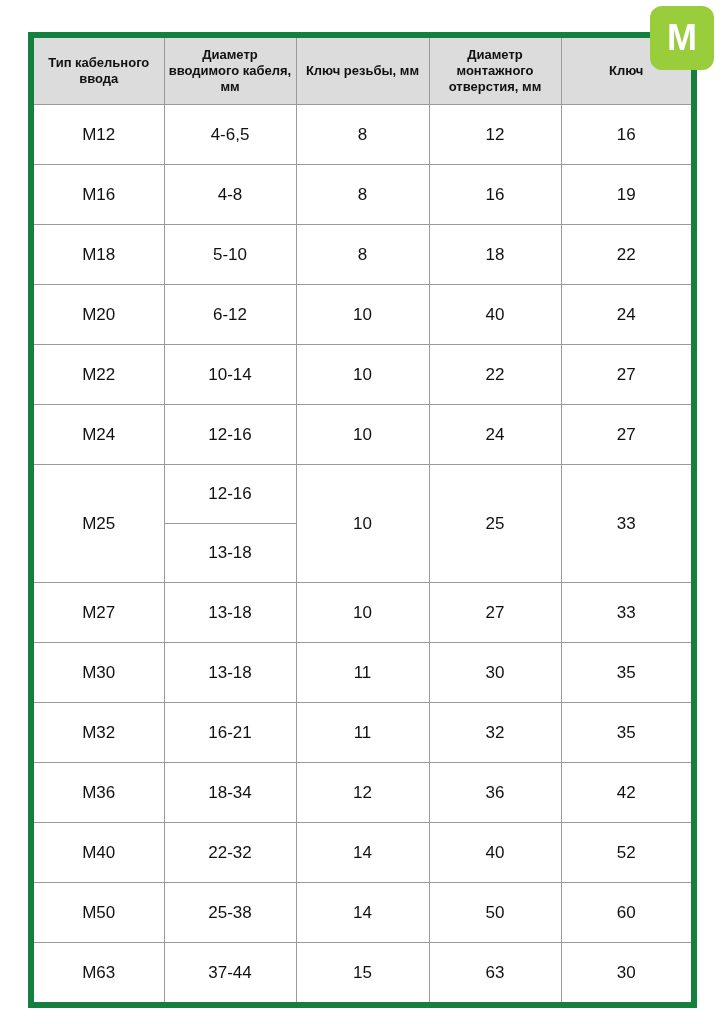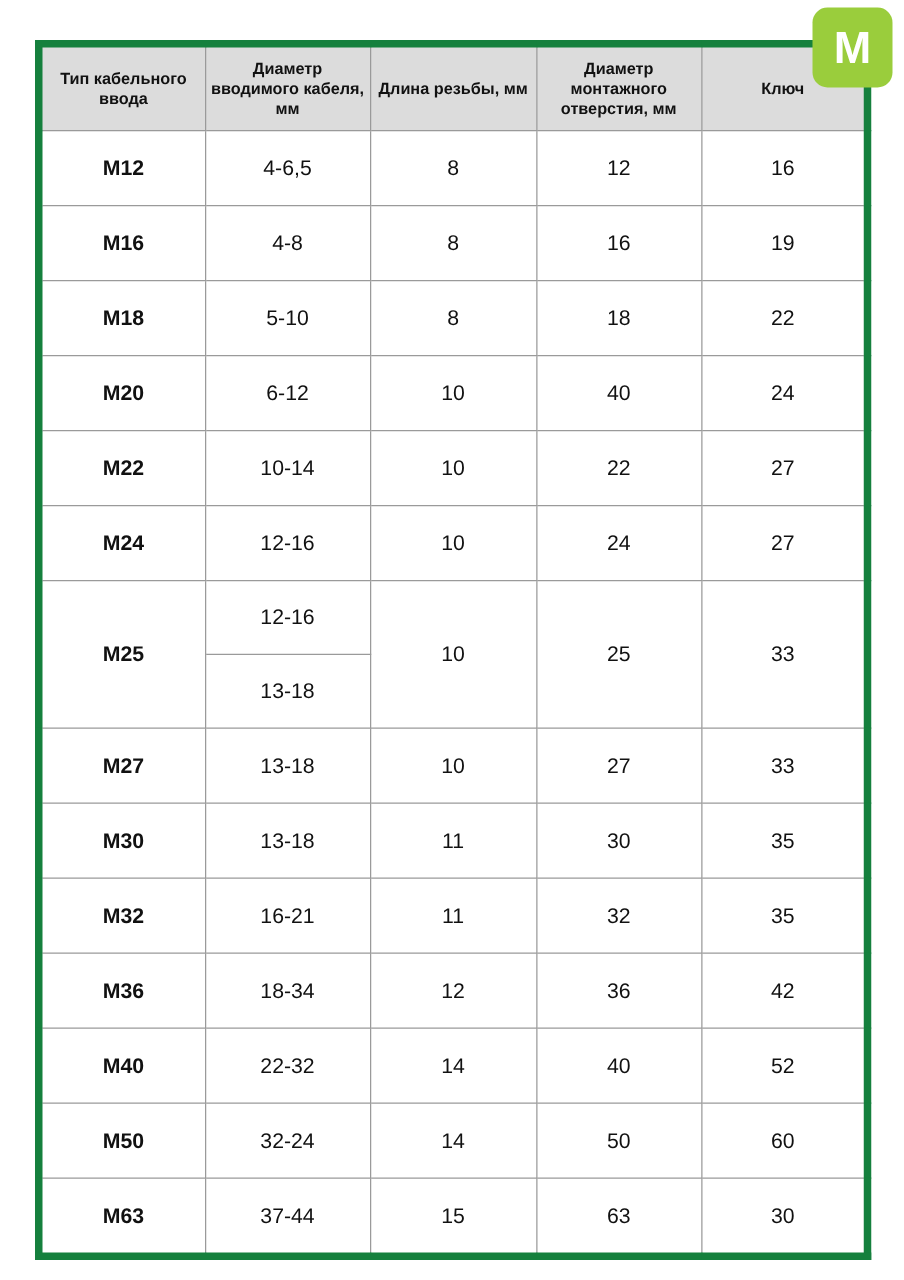--- a/index.html
+++ b/index.html
@@ -76,21 +76,21 @@
     padding-bottom: 2px;
   }
 
   table.spec-table tbody td {
     background: #ffffff;
     height: 59px;
     font-size: 17px;
     font-weight: normal;
   }
   table.spec-table tbody td.type-cell {
-    font-weight: bold;
+    font-weight: normal;
     font-size: 17px;
   }
   table.spec-table tbody td.sub-cell {
     height: 58px;
   }
 </style>
 </head>
 <body>
 
 <div id="brand-badge">
@@ -103,21 +103,21 @@
       <col class="c0">
         <col class="c1">
         <col class="c2">
         <col class="c3">
         <col class="c4">
     </colgroup>
     <thead>
       <tr>
         <th>Тип кабельного ввода</th>
         <th>Диаметр вводимого кабеля, мм</th>
-        <th>Длина резьбы, мм</th>
+        <th>Ключ резьбы, мм</th>
         <th>Диаметр монтажного отверстия, мм</th>
         <th>Ключ</th>
       </tr>
     </thead>
     <tbody id="table-body">
         <tr>
           <td class="type-cell">M12</td>
           <td>4-6,5</td>
           <td>8</td>
           <td>12</td>
@@ -198,21 +198,21 @@
         </tr>
         <tr>
           <td class="type-cell">M40</td>
           <td>22-32</td>
           <td>14</td>
           <td>40</td>
           <td>52</td>
         </tr>
         <tr>
           <td class="type-cell">M50</td>
-          <td>32-24</td>
+          <td>25-38</td>
           <td>14</td>
           <td>50</td>
           <td>60</td>
         </tr>
         <tr>
           <td class="type-cell">M63</td>
           <td>37-44</td>
           <td>15</td>
           <td>63</td>
           <td>30</td>

